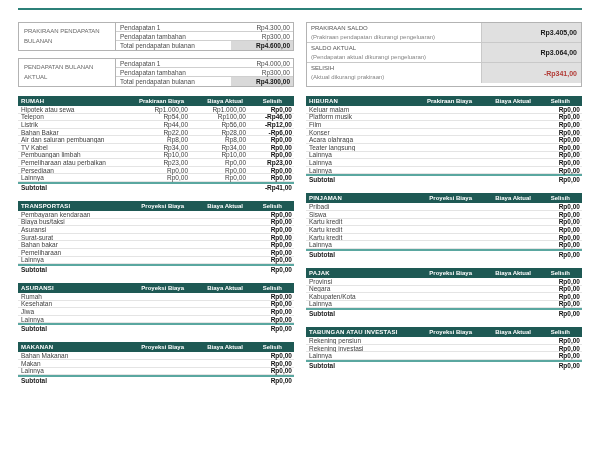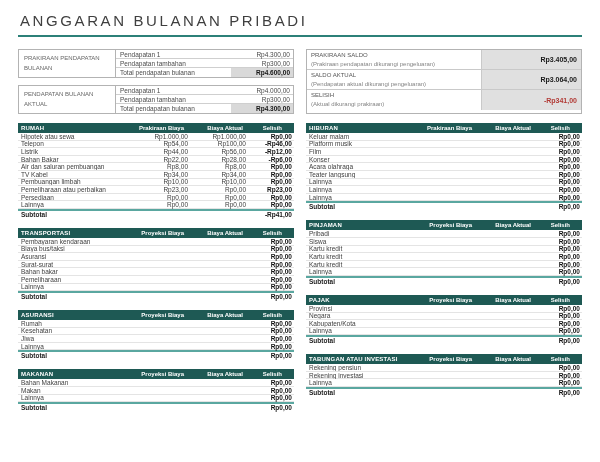--- a/index.html
+++ b/index.html
@@ -76,21 +76,20 @@
   .erow.subtotal {
     border-top: 2px solid #5aa7a0; border-bottom: none; height: 9px;
   }
   .erow.subtotal .c-name { font-weight: bold; color: #232323; }
 </style>
 </head>
 <body>
 
 <div class="page">
 
-  <div class="title">ANGGARAN BULANAN PRIBADI</div>
   <div class="title-rule"></div>
 
   <div class="income-section">
 
     <div class="income-col">
       <div class="income-table">
         <div class="income-label">PRAKIRAAN PENDAPATAN BULANAN</div>
         <div class="income-rows">
           <div class="income-row">
             <div class="desc">Pendapatan 1</div>

